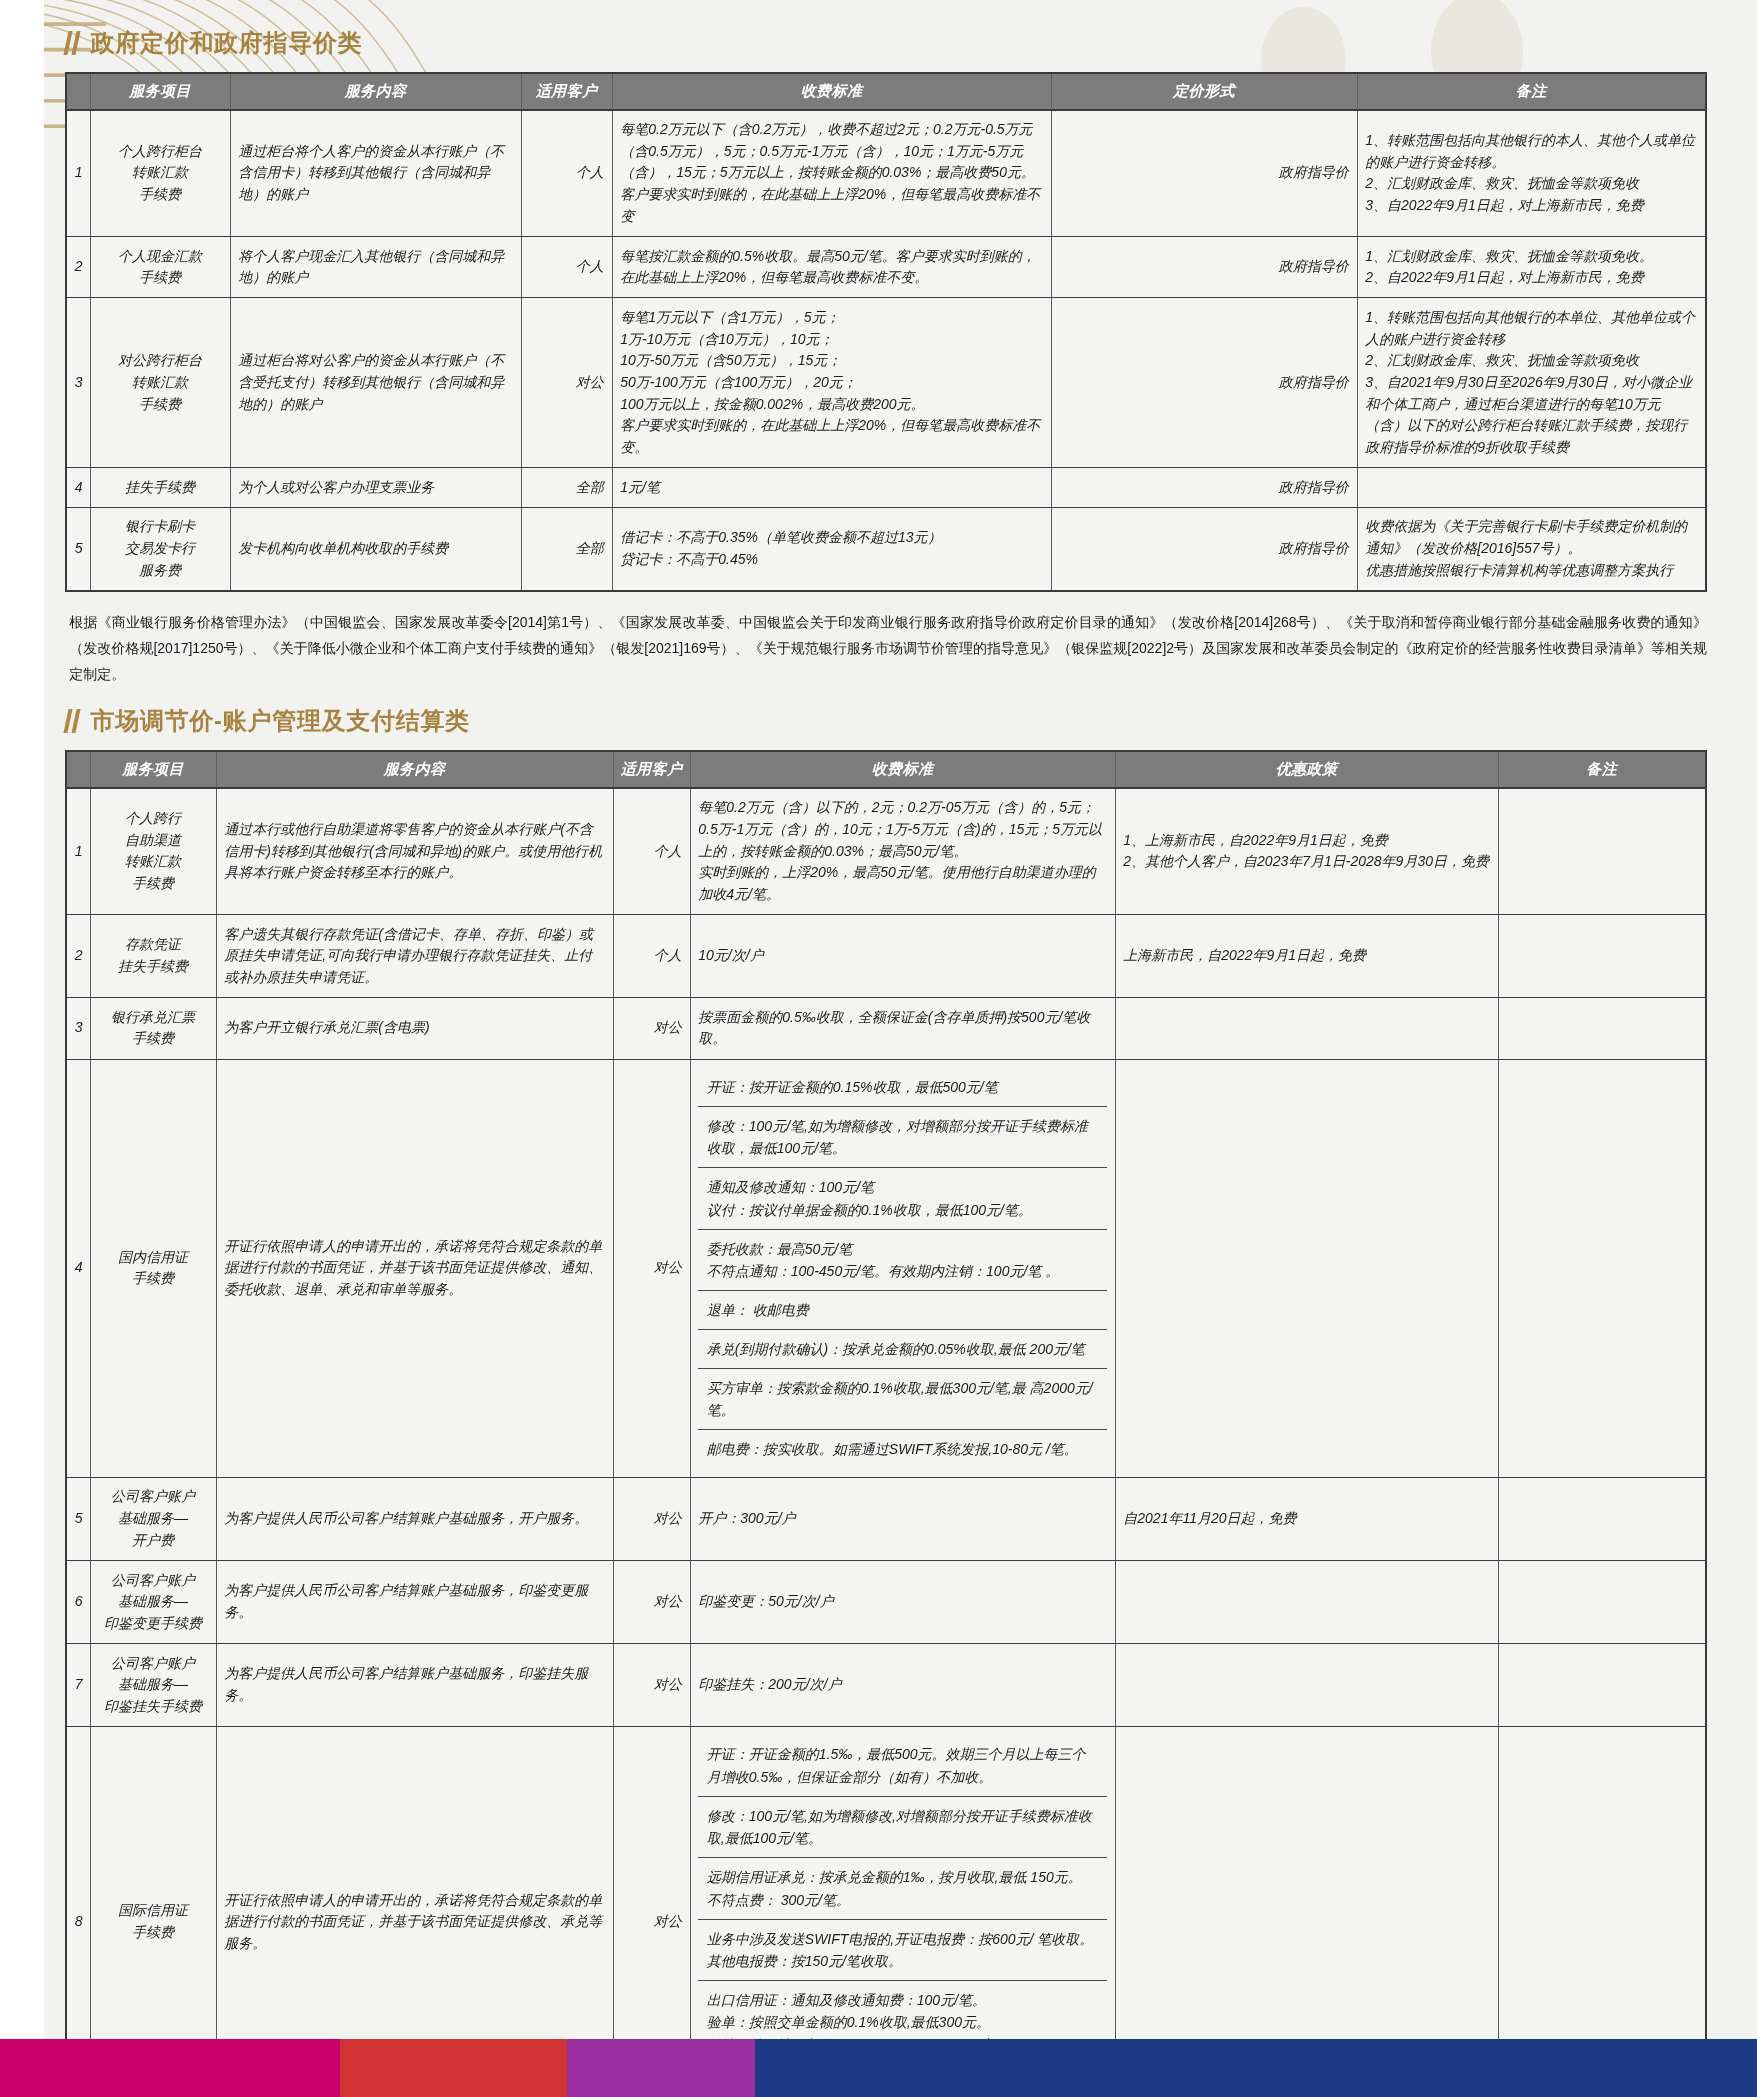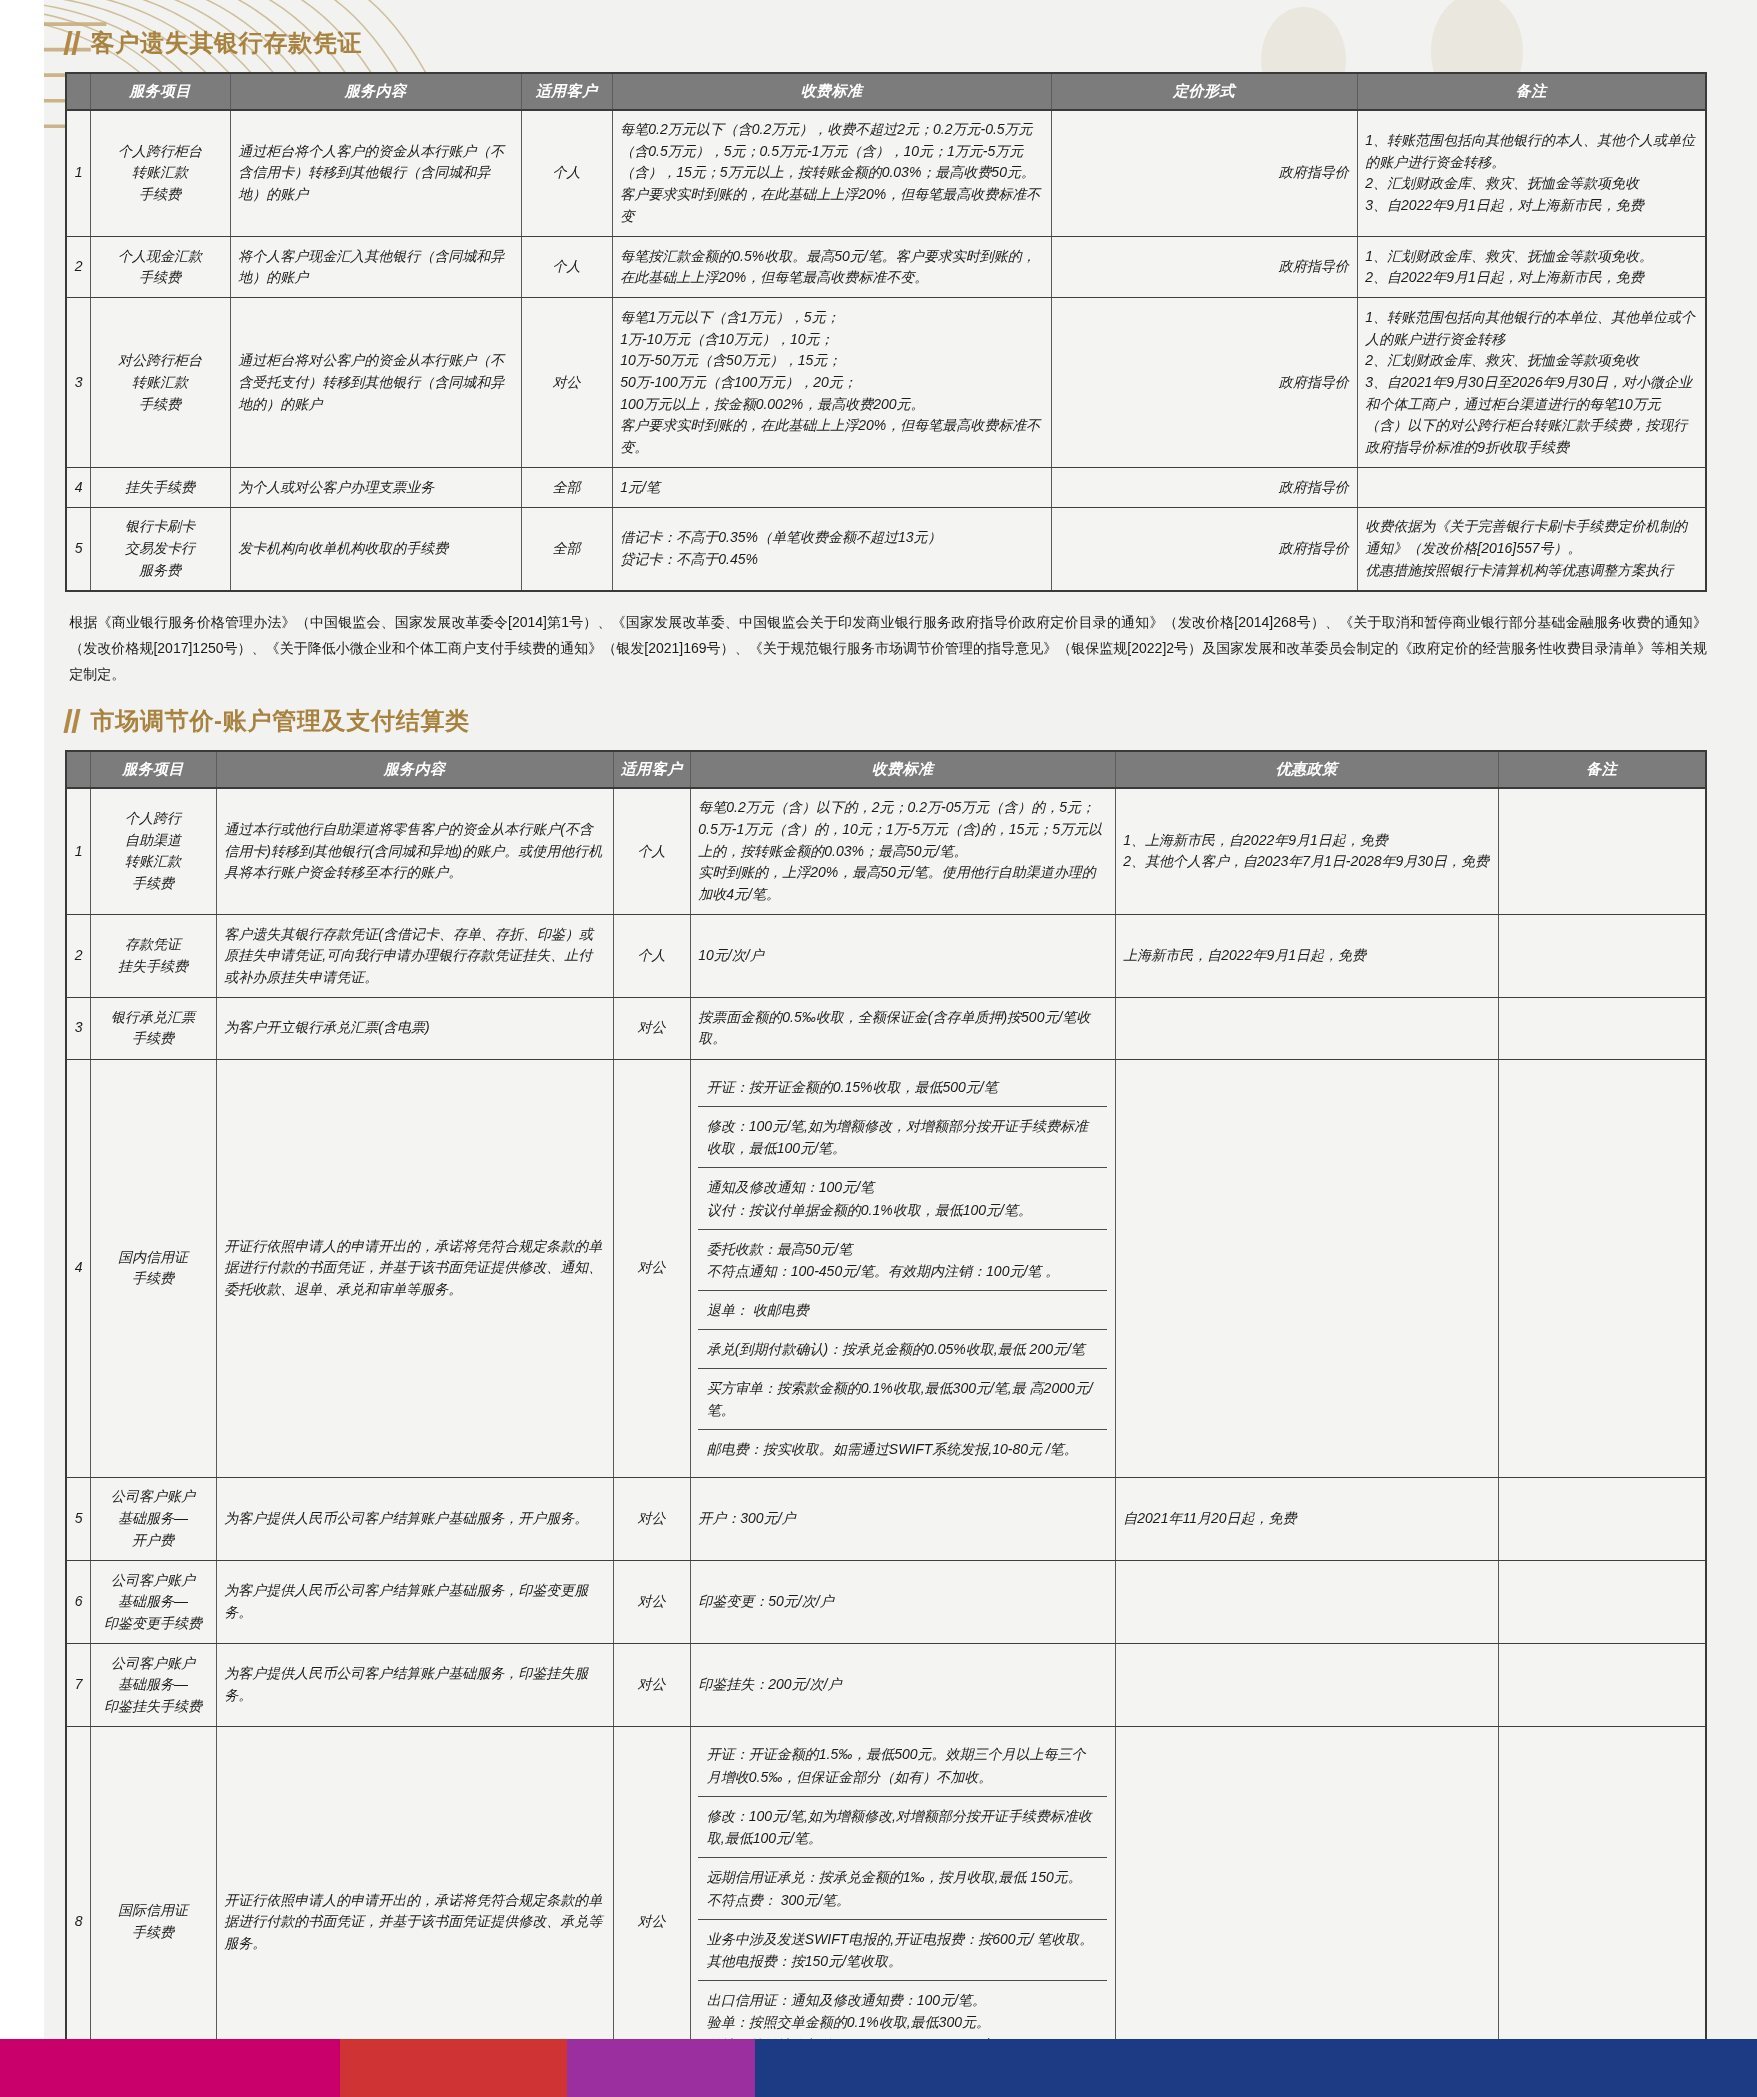--- a/index.html
+++ b/index.html
@@ -106,21 +106,21 @@
     border-bottom: 1.8px solid #3f3f3f;
     padding: 8.5px 7.8px;
     font-size: 14px;
     line-height: 1.55;
     color: #1b1b1b;
     vertical-align: middle;
     background: #f4f4f2;
   }
   td.c-idx { text-align: center; font-size: 12.8px; padding: 4.3px 1.4px; }
   td.c-item { text-align: center; }
-  td.c-cust { text-align: center; }
+  td.c-cust { text-align: right; }
   td.c-mid  { text-align: right; }
   td.c-left { text-align: left; }
 
   
   td.sublist { padding: 0; }
   td.sublist .sub {
     padding: 7.8px 8.5px;
     border-bottom: 1.8px solid #4a4a4a;
     font-size: 14px;
     line-height: 1.6;
@@ -178,21 +178,21 @@
 
   <div class="left-stripe"></div>
 
   <div class="content">
 
     <div class="sec-title">
       <span class="bars">
           <i></i>
           <i></i>
         </span>
-      <h2>客户遗失其银行存款凭证</h2>
+      <h2>政府定价和政府指导价类</h2>
     </div>
 
     <table class="fee">
       <colgroup>
         <col style="width:24px">
           <col style="width:140px">
           <col style="width:291px">
         <col style="width:91px">
           <col style="width:439px">
           <col style="width:306px">

